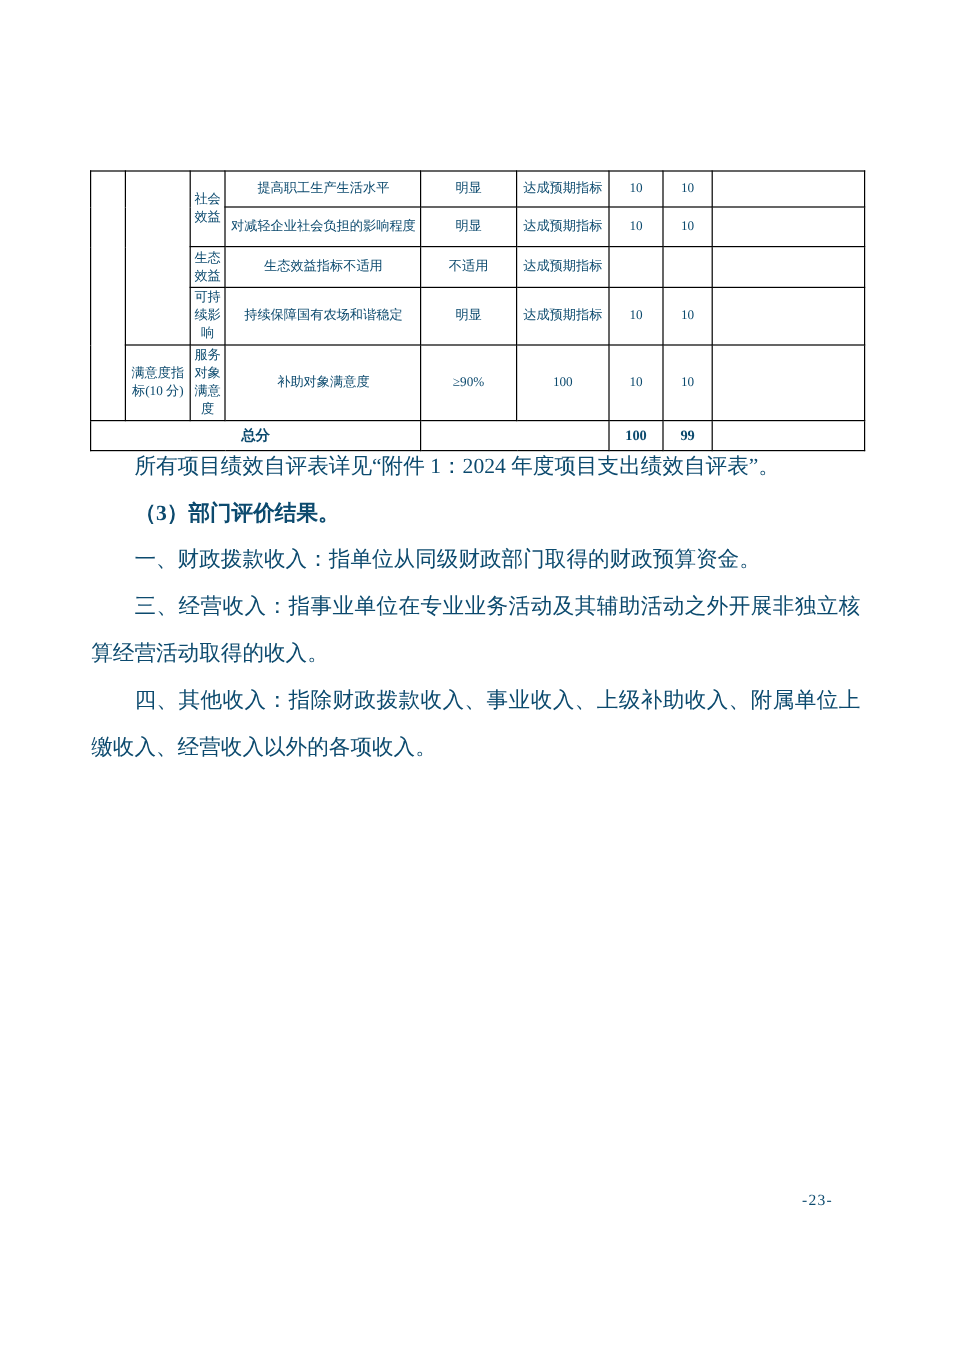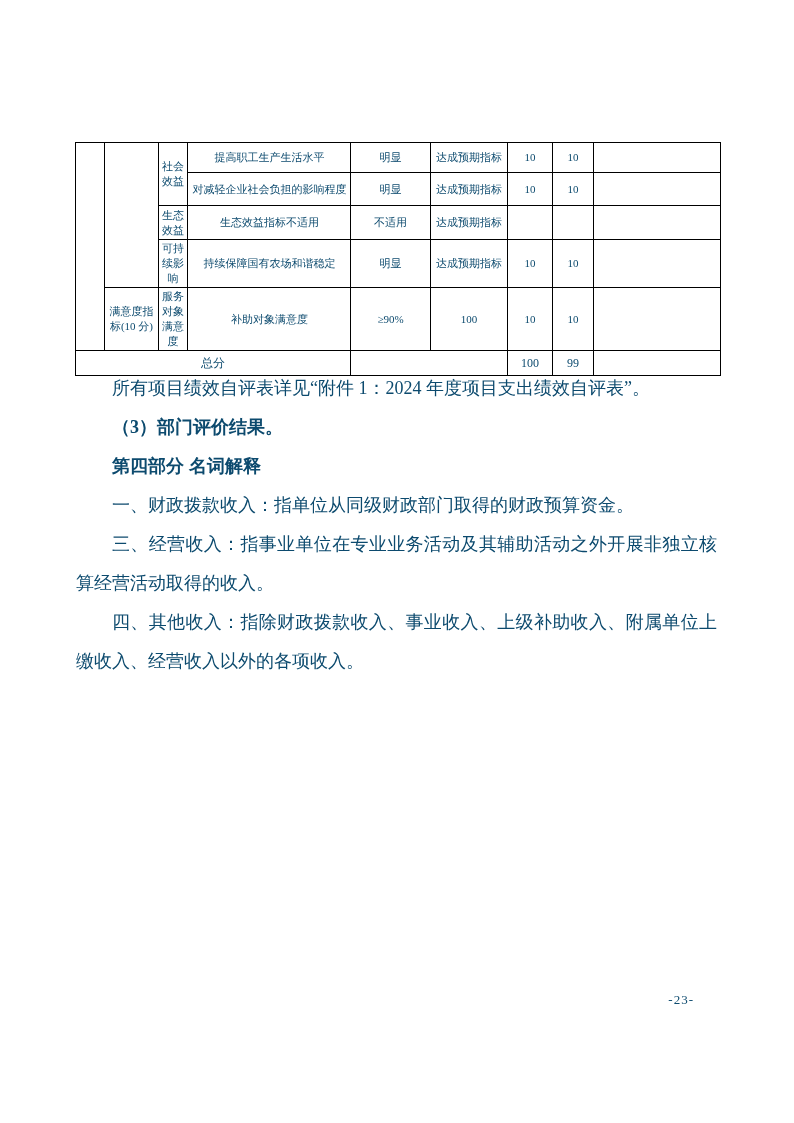--- a/index.html
+++ b/index.html
@@ -35,21 +35,21 @@
     vertical-align: middle;
     overflow: hidden;
     word-break: break-all;
   }
   .report-table td.ind {
     text-align: center;
     padding-left: 3px;
     white-space: nowrap;
   }
   .report-table tr.total-row td {
-    font-weight: normal;
+    font-weight: bold;
     font-size: 12px;
   }
   .report-table {
     border: 1.5px solid #000;
   }
 
   
   .body-text {
     position: absolute;
     left: 76px;
@@ -155,21 +155,20 @@
         <td>100</td>
         <td>99</td>
         <td></td>
       </tr>
     </tbody>
   </table>
 
   <div class="body-text">
     <p>所有项目绩效自评表详见“附件 1：2024 年度项目支出绩效自评表”。</p>
     <p class="bold-heading">（3）部门评价结果。</p>
-    <p class="part-heading">第四部分 名词解释</p>
     <p><span class="lead">一、财政拨款收入：</span><span>指单位从同级财政部门取得的财政预算资金。</span></p>
     <p><span class="lead">三、经营收入：</span><span>指事业单位在专业业务活动及其辅助活动之外开展非独立核算经营活动取得的收入。</span></p>
     <p><span class="lead">四、其他收入：</span><span>指除财政拨款收入、事业收入、上级补助收入、附属单位上缴收入、经营收入以外的各项收入。</span></p>
   </div>
 
   <div class="page-number">-23-</div>
 
 </div>
 
 </body></html>

